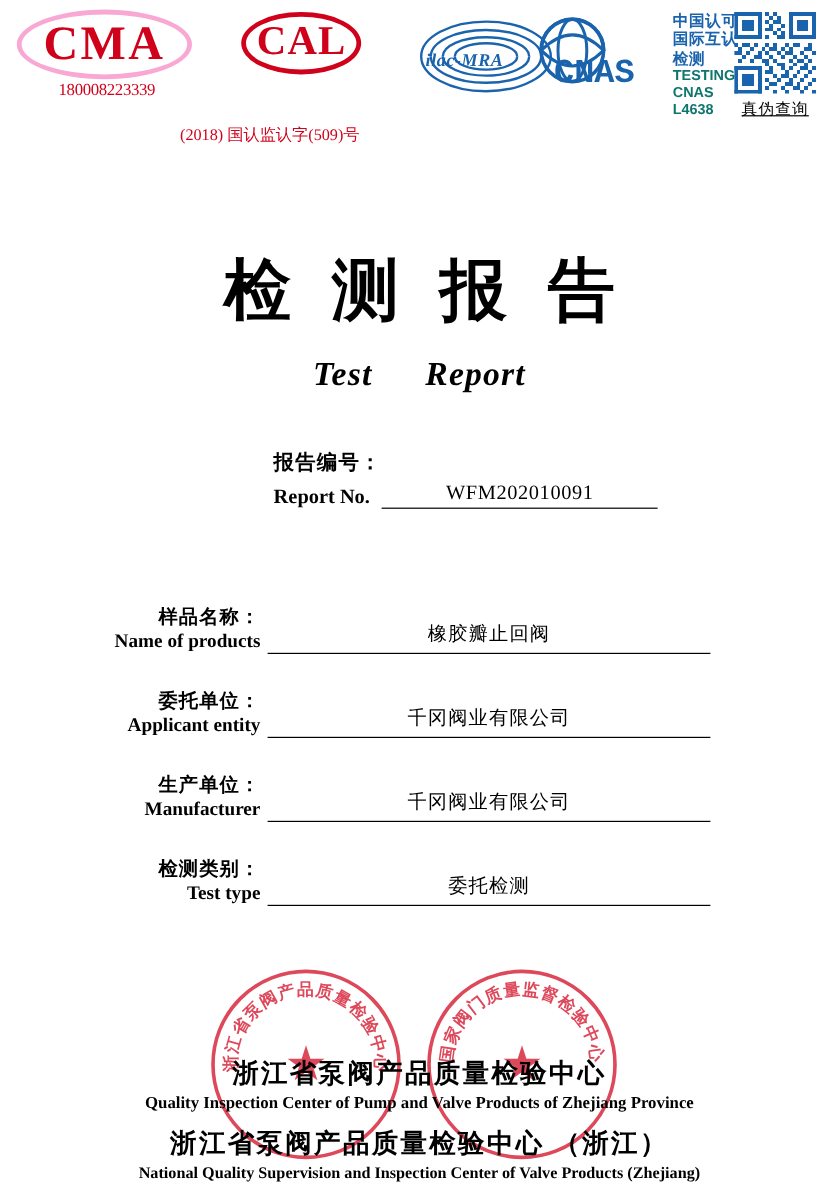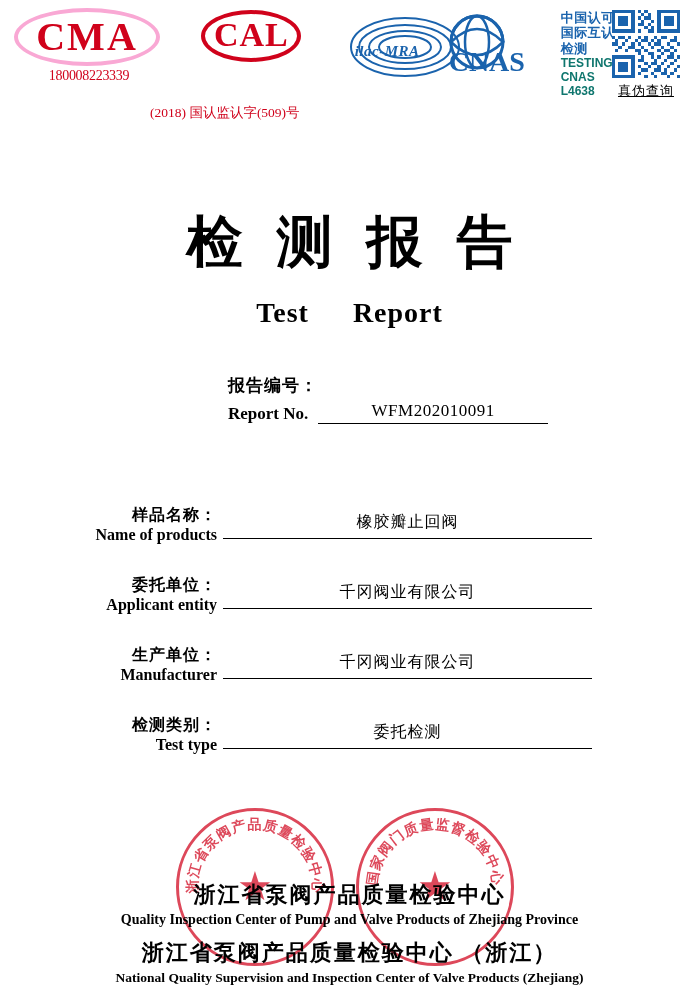--- a/index.html
+++ b/index.html
@@ -122,26 +122,26 @@
   }
   .cnas-logo {
     position: absolute;
     left: 86px;
     top: 4px;
     width: 126px;
     height: 74px;
   }
   .cnas-word {
     position: absolute;
-    left: 14px;
+    left: 27px;
     top: 34px;
     font-size: 28px;
     font-weight: bold;
     color: #1a63ad;
-    font-family: Liberation Serif, serif;
+    font-family: Liberation Mono, monospace;
     letter-spacing: 0px;
   }
   .cnas-side {
     position: absolute;
     left: 212px;
     top: 2px;
     width: 70px;
     line-height: 1.18;
   }
   .cnas-side .cn {
@@ -194,20 +194,21 @@
   .title-en {
     position: absolute;
     top: 297px;
     left: 0;
     width: 699px;
     text-align: center;
     font-family: "Liberation Serif", serif;
     font-weight: bold;
     font-size: 28px;
     letter-spacing: 1px;
+    font-style: italic;
   }
   .title-en span.gap { display: inline-block; width: 28px; }
 
   
   .report-no {
     position: absolute;
     top: 374px;
     left: 228px;
     width: 320px;
   }
@@ -238,21 +239,21 @@
 
   
   .fields {
     position: absolute;
     top: 505px;
     left: 62px;
     width: 530px;
   }
   .field {
     display: flex;
-    align-items: center;
+    align-items: flex-end;
     margin-bottom: 30px;
   }
   .field .labels {
     width: 155px;
     text-align: right;
     padding-right: 6px;
     flex: none;
   }
   .field .labels .cn {
     font-size: 16px;

